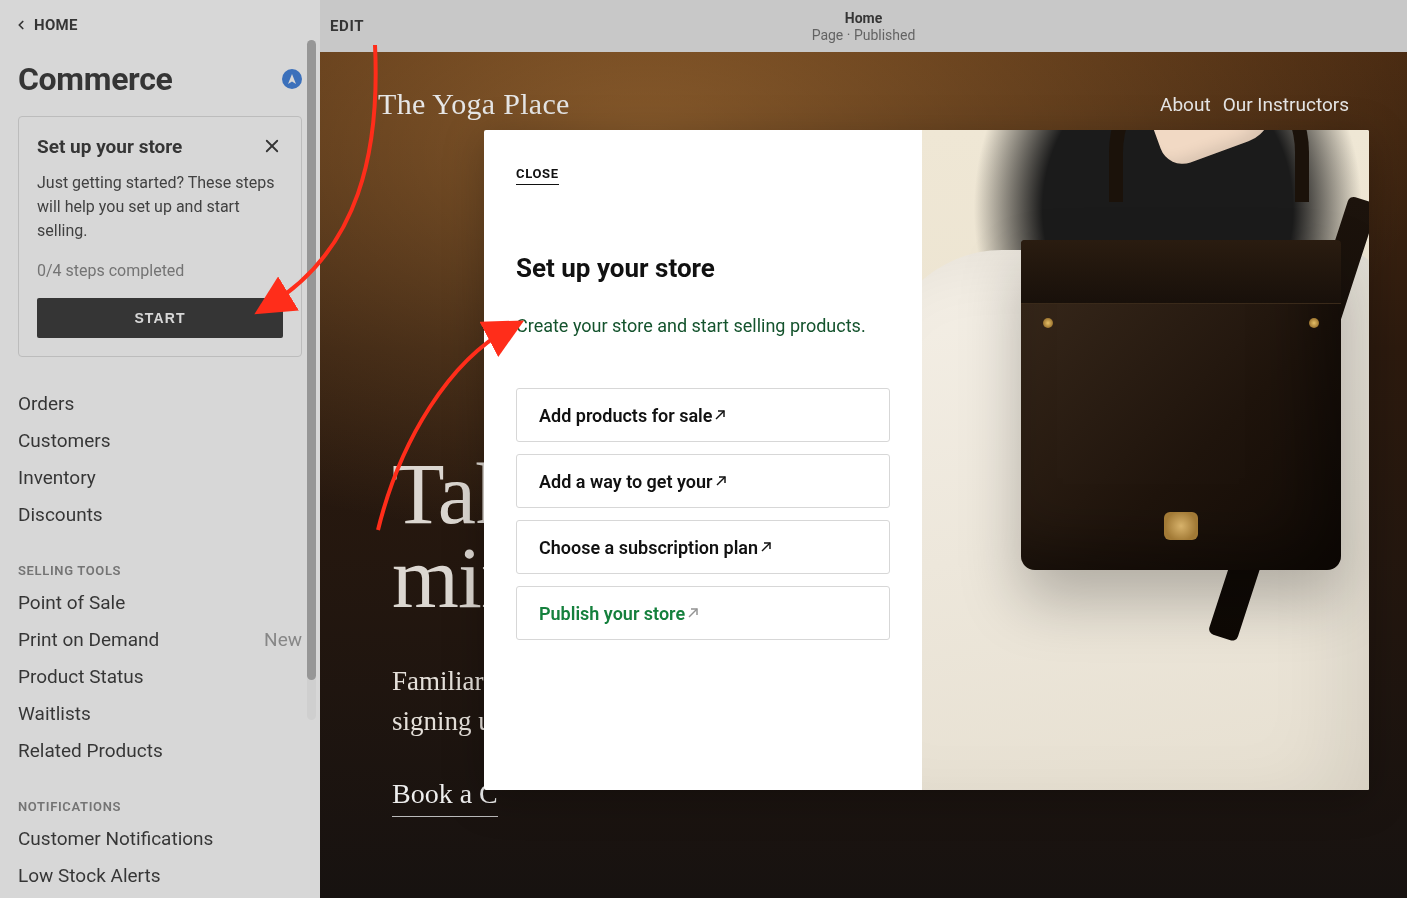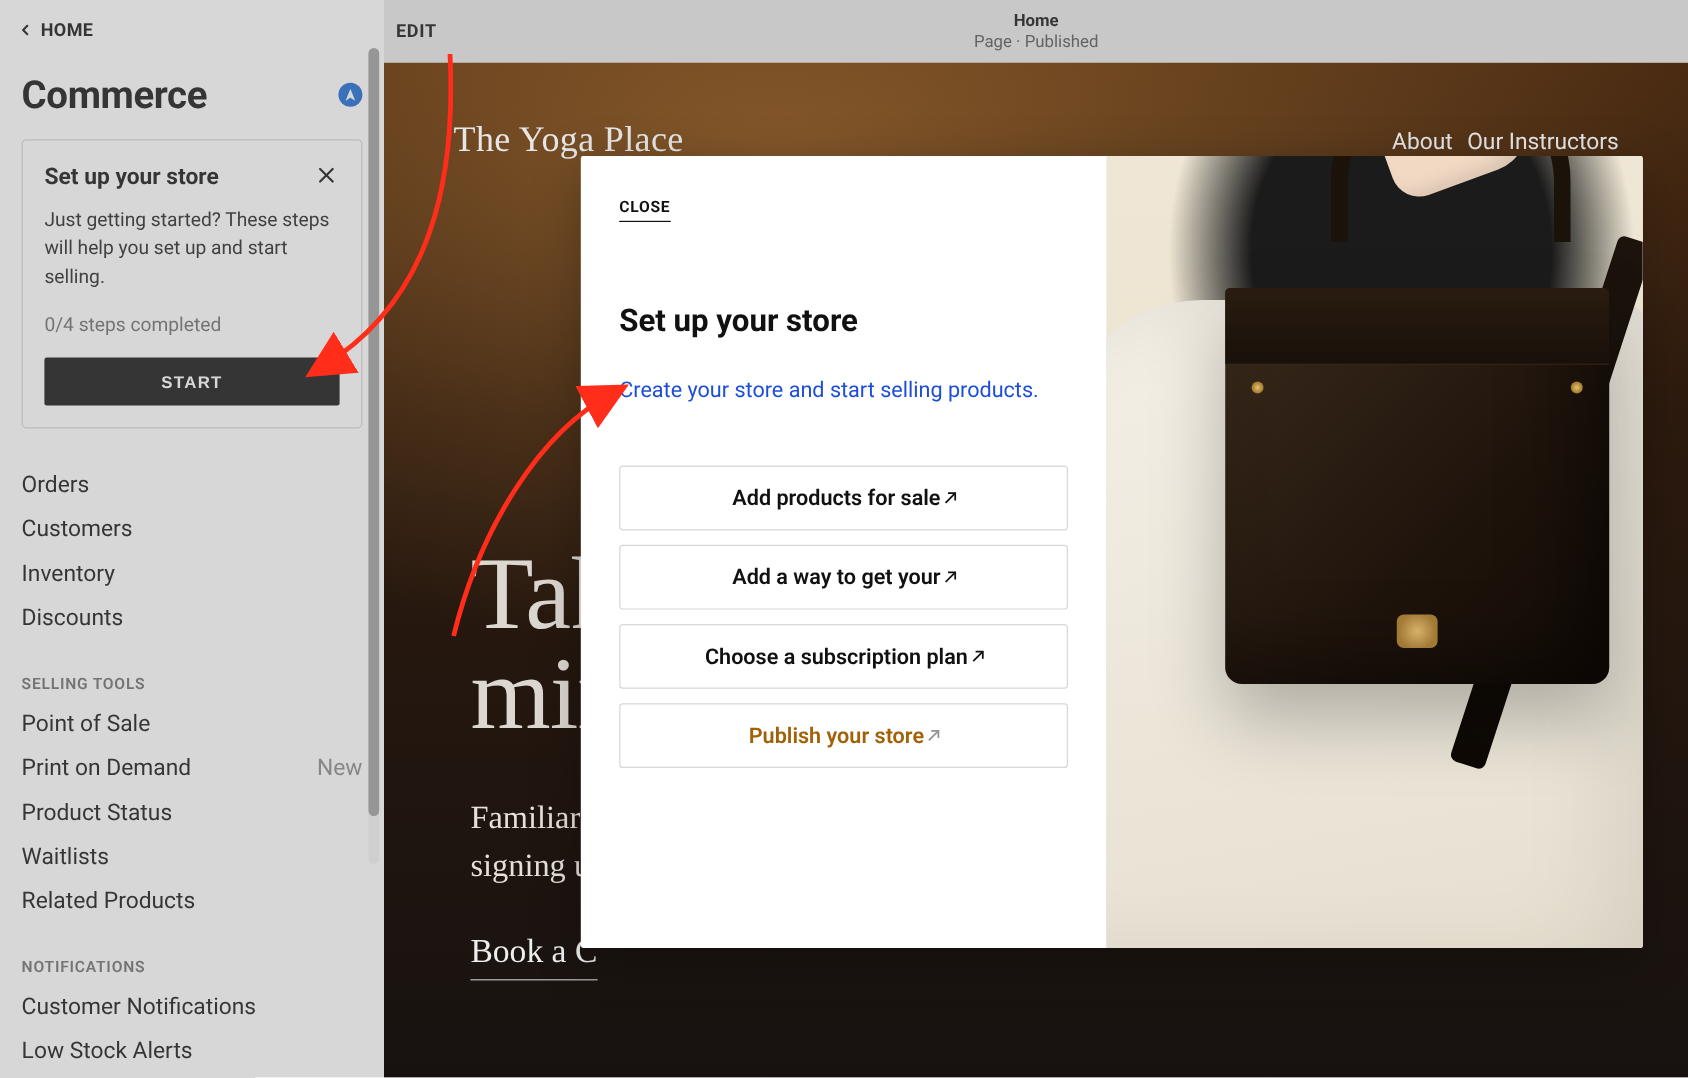--- a/index.html
+++ b/index.html
@@ -68,21 +68,21 @@
   .preview {
     position:absolute; left:0; right:0; top:52px; bottom:0; overflow:hidden;
   }
   .hero {
     position:absolute; inset:0;
     background:
       radial-gradient(120% 80% at 30% 10%, rgba(255,180,90,0.35), rgba(0,0,0,0) 60%),
       linear-gradient(180deg, #4a2b12 0%, #2c1a0e 35%, #171210 100%);
   }
   .hero-nav {
-    position:absolute; top:17px; left:0; right:0; height:96px; display:flex; align-items:center;
+    position:absolute; top:4px; left:0; right:0; height:96px; display:flex; align-items:center;
     padding:0 58px; justify-content:space-between; color:#d9d9d9;
   }
   .hero-logo { font-size:30px; font-weight:500; color:#e6e6e6; font-family:Georgia, 'Times New Roman', serif; letter-spacing:0.01em;}
   .hero-links { display:flex; gap:12px; font-size:19px; }
   .hero-links span { cursor:pointer; color:#e6e6e6; }
 
   .hero-body { position:absolute; left:72px; top:400px; right:60px; color:#efeae5; }
   .hero-headline { font-family:Georgia, 'Times New Roman', serif; font-size:86px; line-height:0.98; letter-spacing:-0.01em; color:#dcd7d1;}
   .hero-sub { font-family:Georgia, 'Times New Roman', serif; font-size:27px; line-height:1.5; margin-top:40px; max-width:760px; color:#e5e0da;}
   .hero-cta {
@@ -93,28 +93,28 @@
   
   .modal {
     position:absolute; top:130px; left:484px; width:885px; height:660px;
     background:#fff; display:flex; overflow:hidden; box-shadow:0 8px 40px rgba(0,0,0,0.25);
     border-radius:2px;
   }
   .modal-left { width:438px; padding:36px 32px 28px 32px; display:flex; flex-direction:column;gap:24px; }
   .modal-close { align-self:flex-start; font-size:13px; font-weight:700; letter-spacing:0.05em;
     border-bottom:1.5px solid #111; padding-bottom:3px; cursor:pointer; }
   .modal-title { font-size:26px; font-weight:700; margin-top:44px; }
-  .modal-sub { font-size:18px; color:#1d4ed8; margin-top:8px; }
+  .modal-sub { font-size:18px; color:#14532d; margin-top:8px; }
   .modal-list { margin-top:28px; display:flex; flex-direction:column; gap:12px; }
   .modal-item {
     border:1px solid #d7d7d7; border-radius:3px; height:54px;
-    display:flex; align-items:center; justify-content:center;
+    display:flex; align-items:center; justify-content:flex-start;
     padding:0 18px 0 22px; font-size:18px; font-weight:600; cursor:pointer;
   }
-  .modal-item.disabled { color:#a16207; }
+  .modal-item.disabled { color:#15803d; }
   .modal-item.disabled .arrow { opacity:0.45; }
   .arrow svg { display:block; }
 
   .modal-right {
     flex:1; position:relative; overflow:hidden;
     background:
       radial-gradient(ellipse 70% 55% at 55% 12%, #1b1b1b 0%, #1b1b1b 40%, rgba(27,27,27,0) 62%),
       linear-gradient(180deg, #efe7d5 0%, #e8dfca 100%);
   }
   

